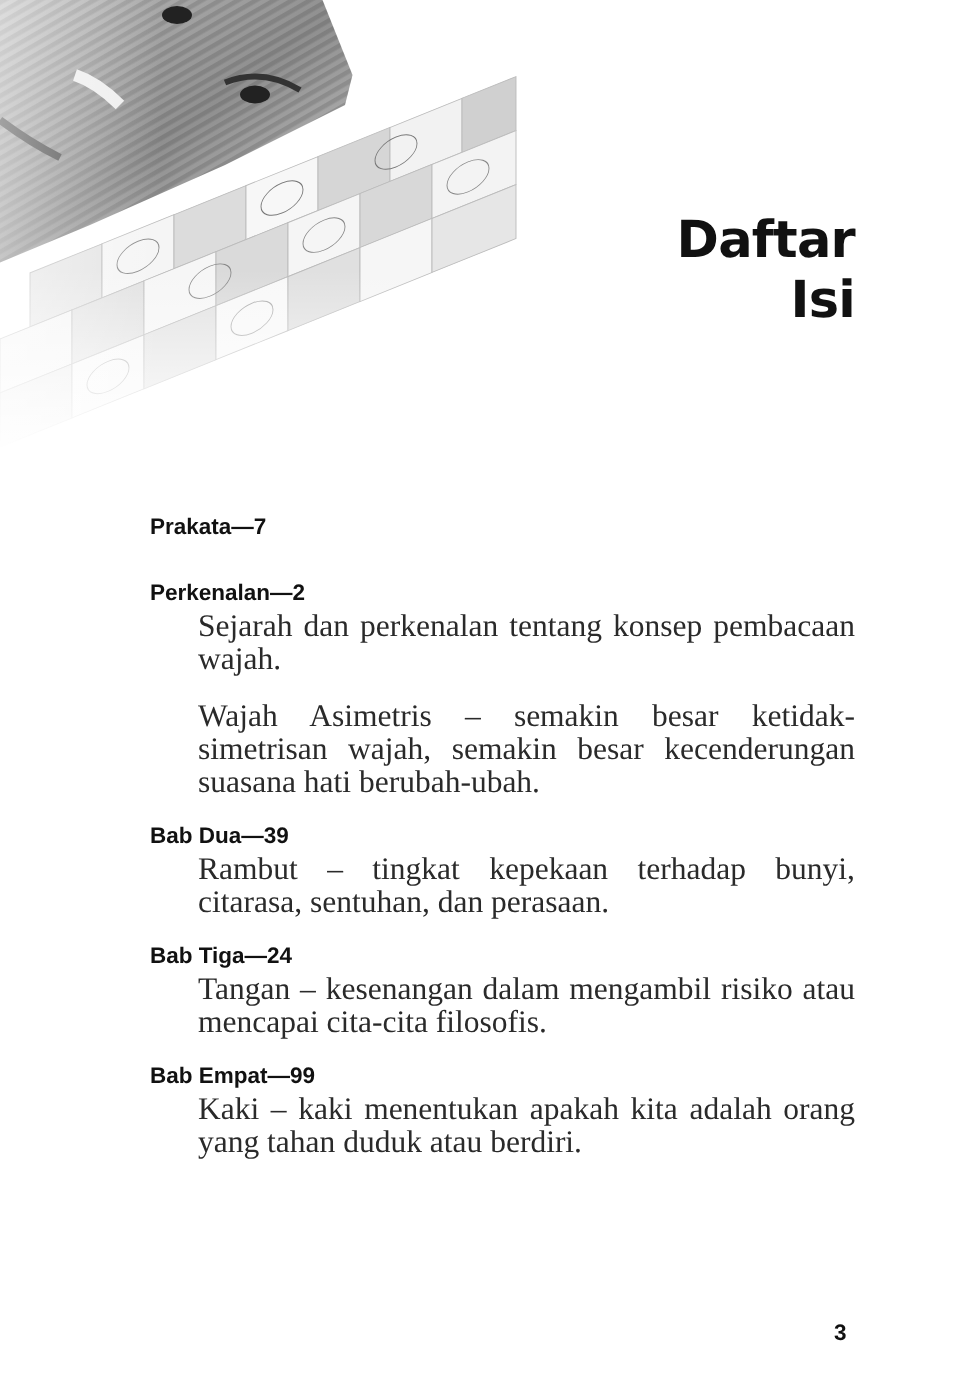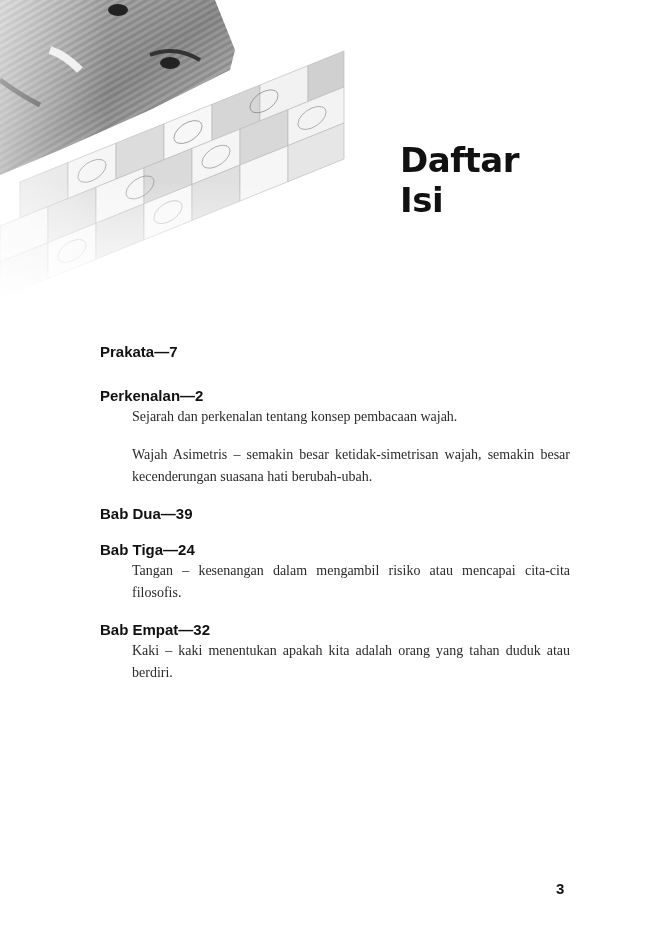--- a/index.html
+++ b/index.html
@@ -2,32 +2,32 @@
 <html><head>
 <meta charset="utf-8">
 <style>
   html, body { margin: 0; padding: 0; }
   body {
     width: 650px; height: 925px; background: #ffffff; position: relative; overflow: hidden;
     color: #1a1a1a;
   }
   .cover-art { position: absolute; left: 0; top: 0; width: 360px; height: 300px; }
   .title {
-    position: absolute; left: 400px; top: 140px; width: 170px; 
+    position: absolute; left: 400px; top: 140px; width: 170px; text-align: right;
     font-family: "DejaVu Sans", sans-serif; font-weight: bold; font-size: 34px; letter-spacing: -0.5px;
     color: #111;
   }
   .toc { position: absolute; left: 100px; top: 342px; width: 470px; }
   .entry { margin-bottom: 16px; }
   .entry-head {
     font-family: "Liberation Sans", sans-serif; font-weight: bold; font-size: 15px; color: #111;
     line-height: 20px;
   }
   .entry-desc {
-    font-family: "Liberation Serif", serif; font-size: 14px; color: #2a2a2a;
+    font-family: "Liberation Serif", serif; font-size: 21px; color: #2a2a2a;
     padding-left: 32px; line-height: 22px; text-align: justify;
   }
   .entry.first { margin-bottom: 24px; }
   .page-num {
     position: absolute; left: 556px; top: 880px;
     font-family: "Liberation Sans", sans-serif; font-weight: bold; font-size: 15px; color: #111;
   }
 </style>
 </head>
 <body>
@@ -109,24 +109,25 @@
   </div>
   <div class="entry">
     <div class="entry-head">Perkenalan—2</div>
     <div class="entry-desc">Sejarah dan perkenalan tentang konsep pembacaan wajah.</div>
   </div>
   <div class="entry">
     <div class="entry-desc">Wajah Asimetris – semakin besar ketidak-simetrisan wajah, semakin besar kecenderungan suasana hati berubah-ubah.</div>
   </div>
   <div class="entry">
     <div class="entry-head">Bab Dua—39</div>
+    <div class="entry-desc">Rambut – tingkat kepekaan terhadap bunyi, citarasa, sentuhan, dan perasaan.</div>
   </div>
   <div class="entry">
     <div class="entry-head">Bab Tiga—24</div>
     <div class="entry-desc">Tangan – kesenangan dalam mengambil risiko atau mencapai cita-cita filosofis.</div>
   </div>
   <div class="entry">
-    <div class="entry-head">Bab Empat—32</div>
+    <div class="entry-head">Bab Empat—99</div>
     <div class="entry-desc">Kaki – kaki menentukan apakah kita adalah orang yang tahan duduk atau berdiri.</div>
   </div>
 </div>
 
 <div class="page-num">3</div>
 
 </body></html>

